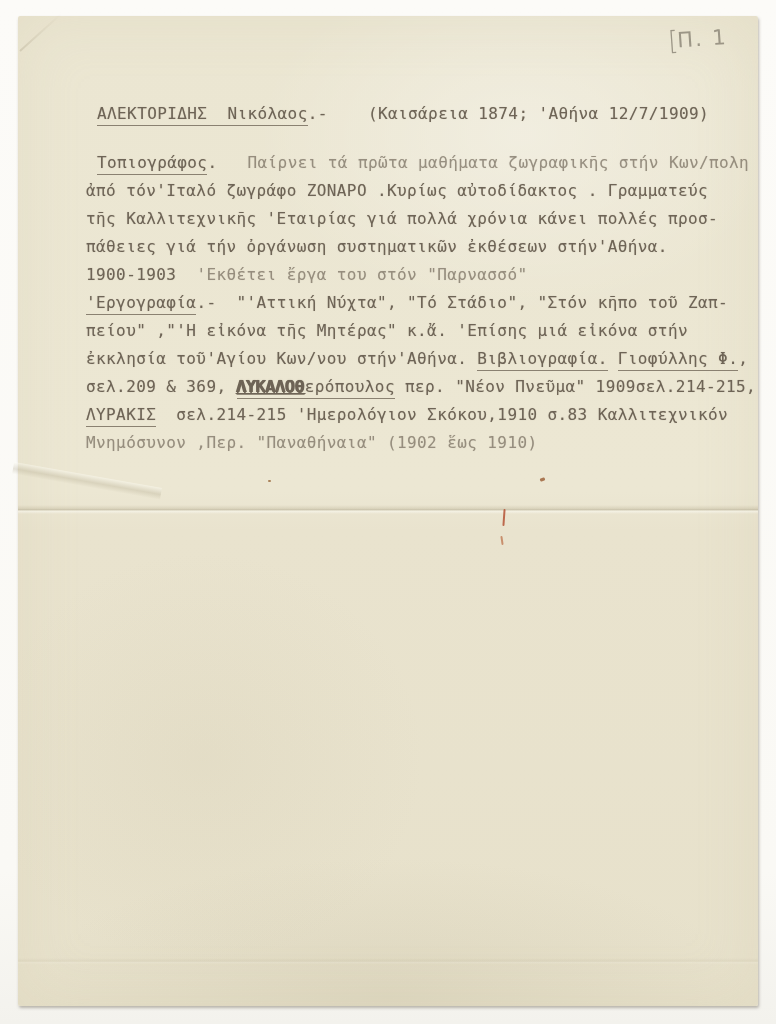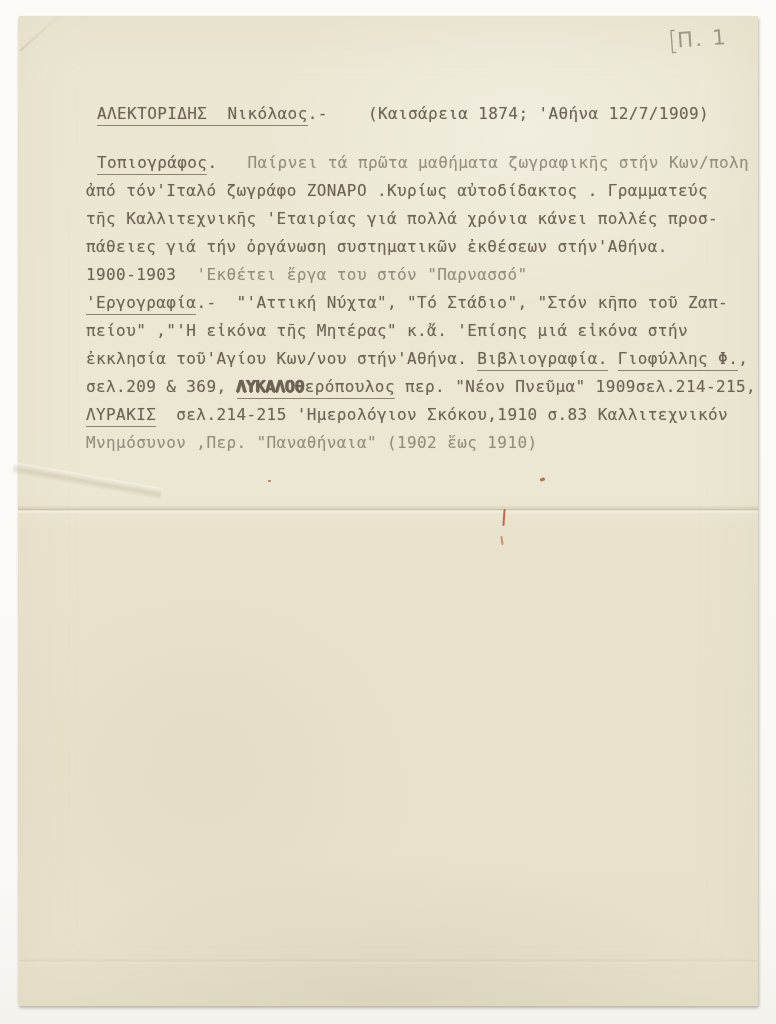--- a/index.html
+++ b/index.html
@@ -54,20 +54,21 @@
     text-shadow:0 0 1px rgba(110,100,86,.35);
     white-space:pre;
   }
   .line{white-space:pre;}
   .line.indent{padding-left:11px;}
   .line.gap-after{margin-bottom:21px;}
   .seg-u{border-bottom:1px solid rgba(105,95,80,.75);padding-bottom:2px;}
   .seg-o{
     text-shadow:.9px 0 0 currentColor,-.9px 0 0 currentColor,0 .7px 0 currentColor,0 0 1.5px rgba(110,100,86,.6);
     letter-spacing:.1px;
+    text-decoration:underline;
   }
   .seg-f{opacity:.68;}
   .artifact{position:absolute;border-radius:1px;}
 </style>
 </head>
 <body>
 
 <div class="stage">
   <div class="paper">
 

